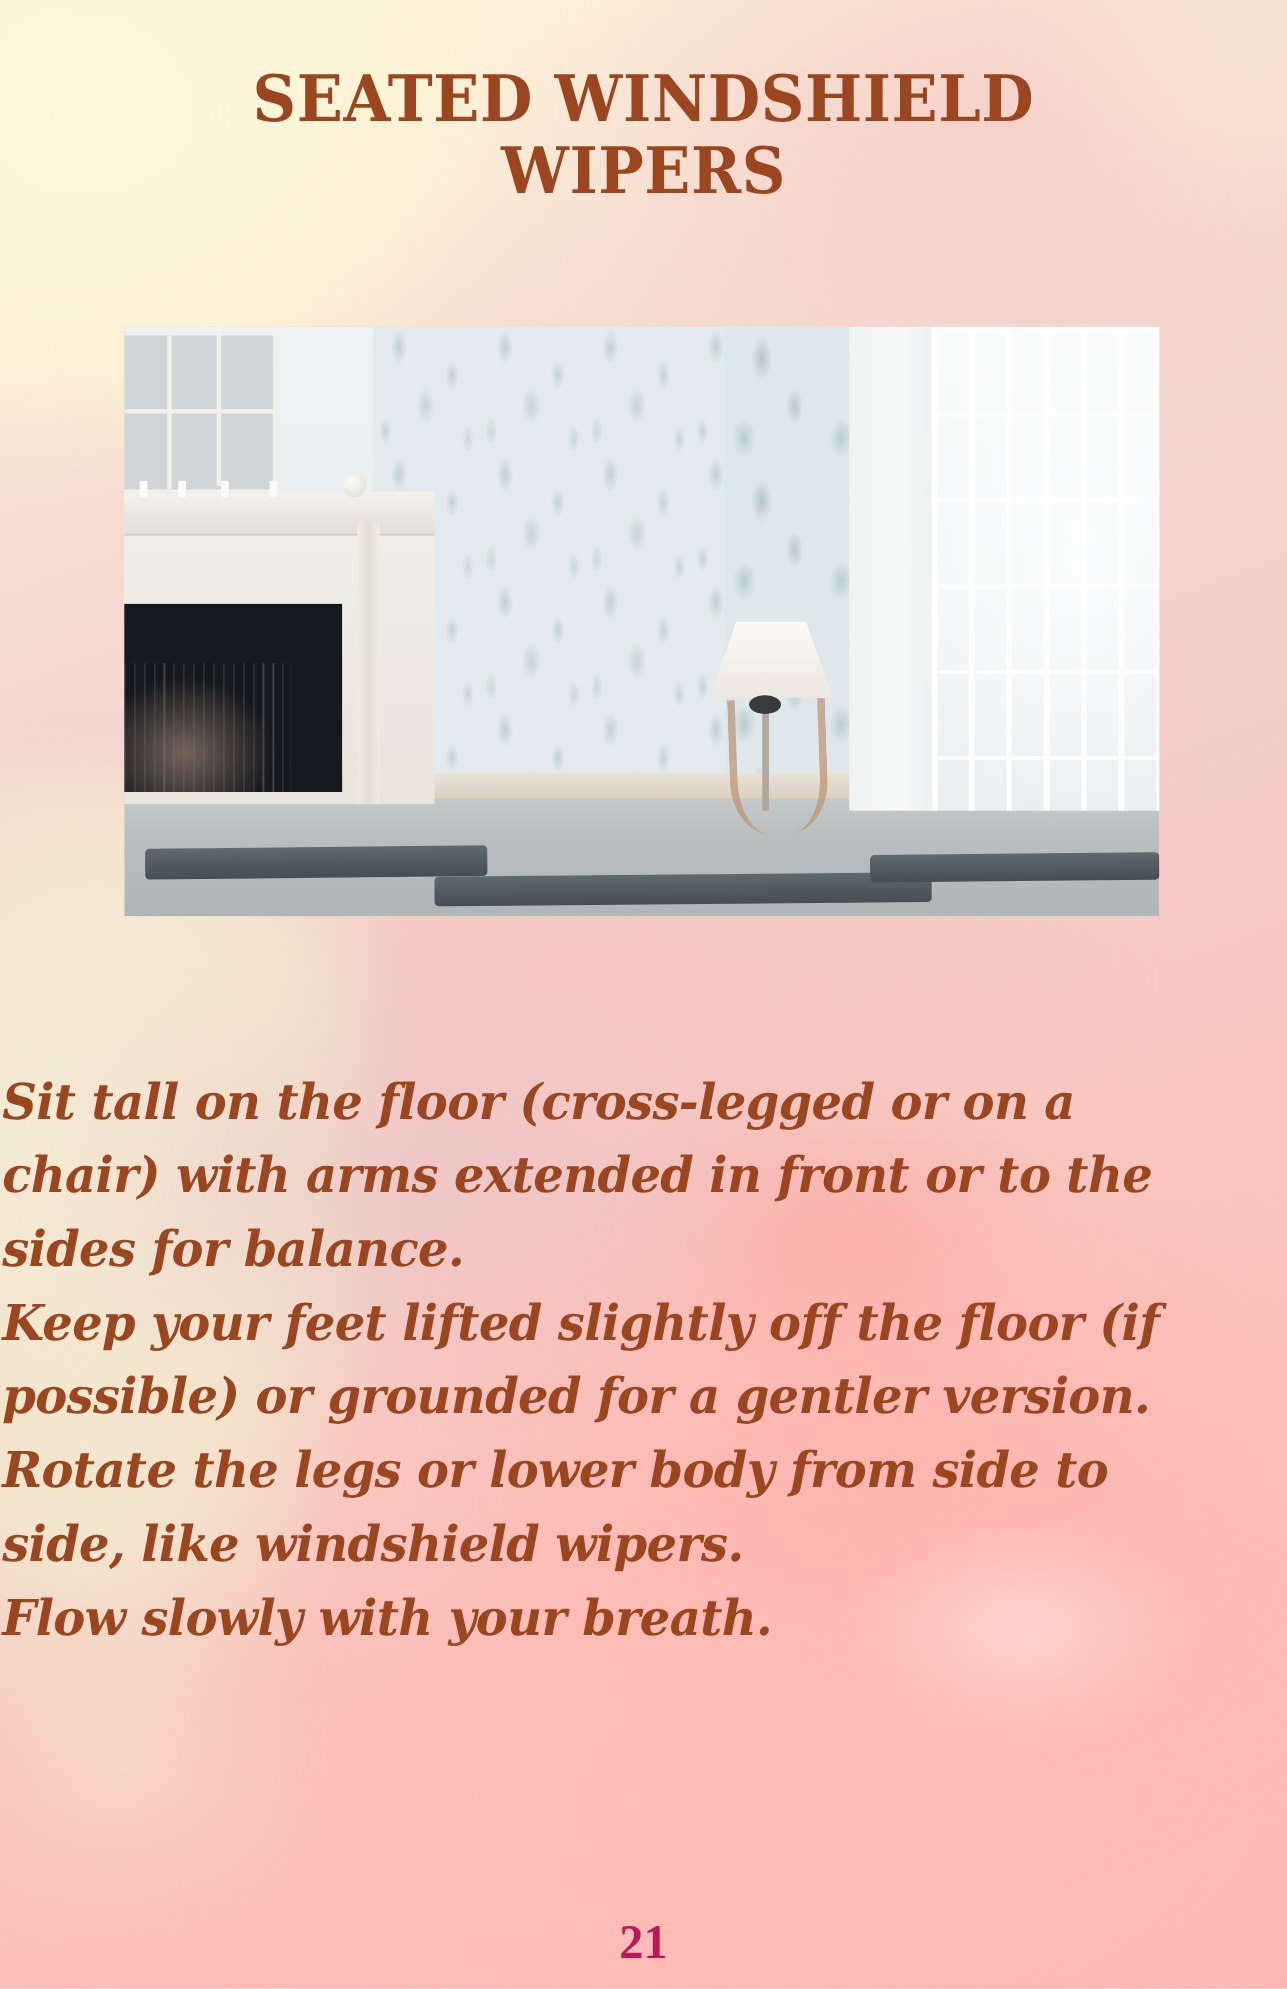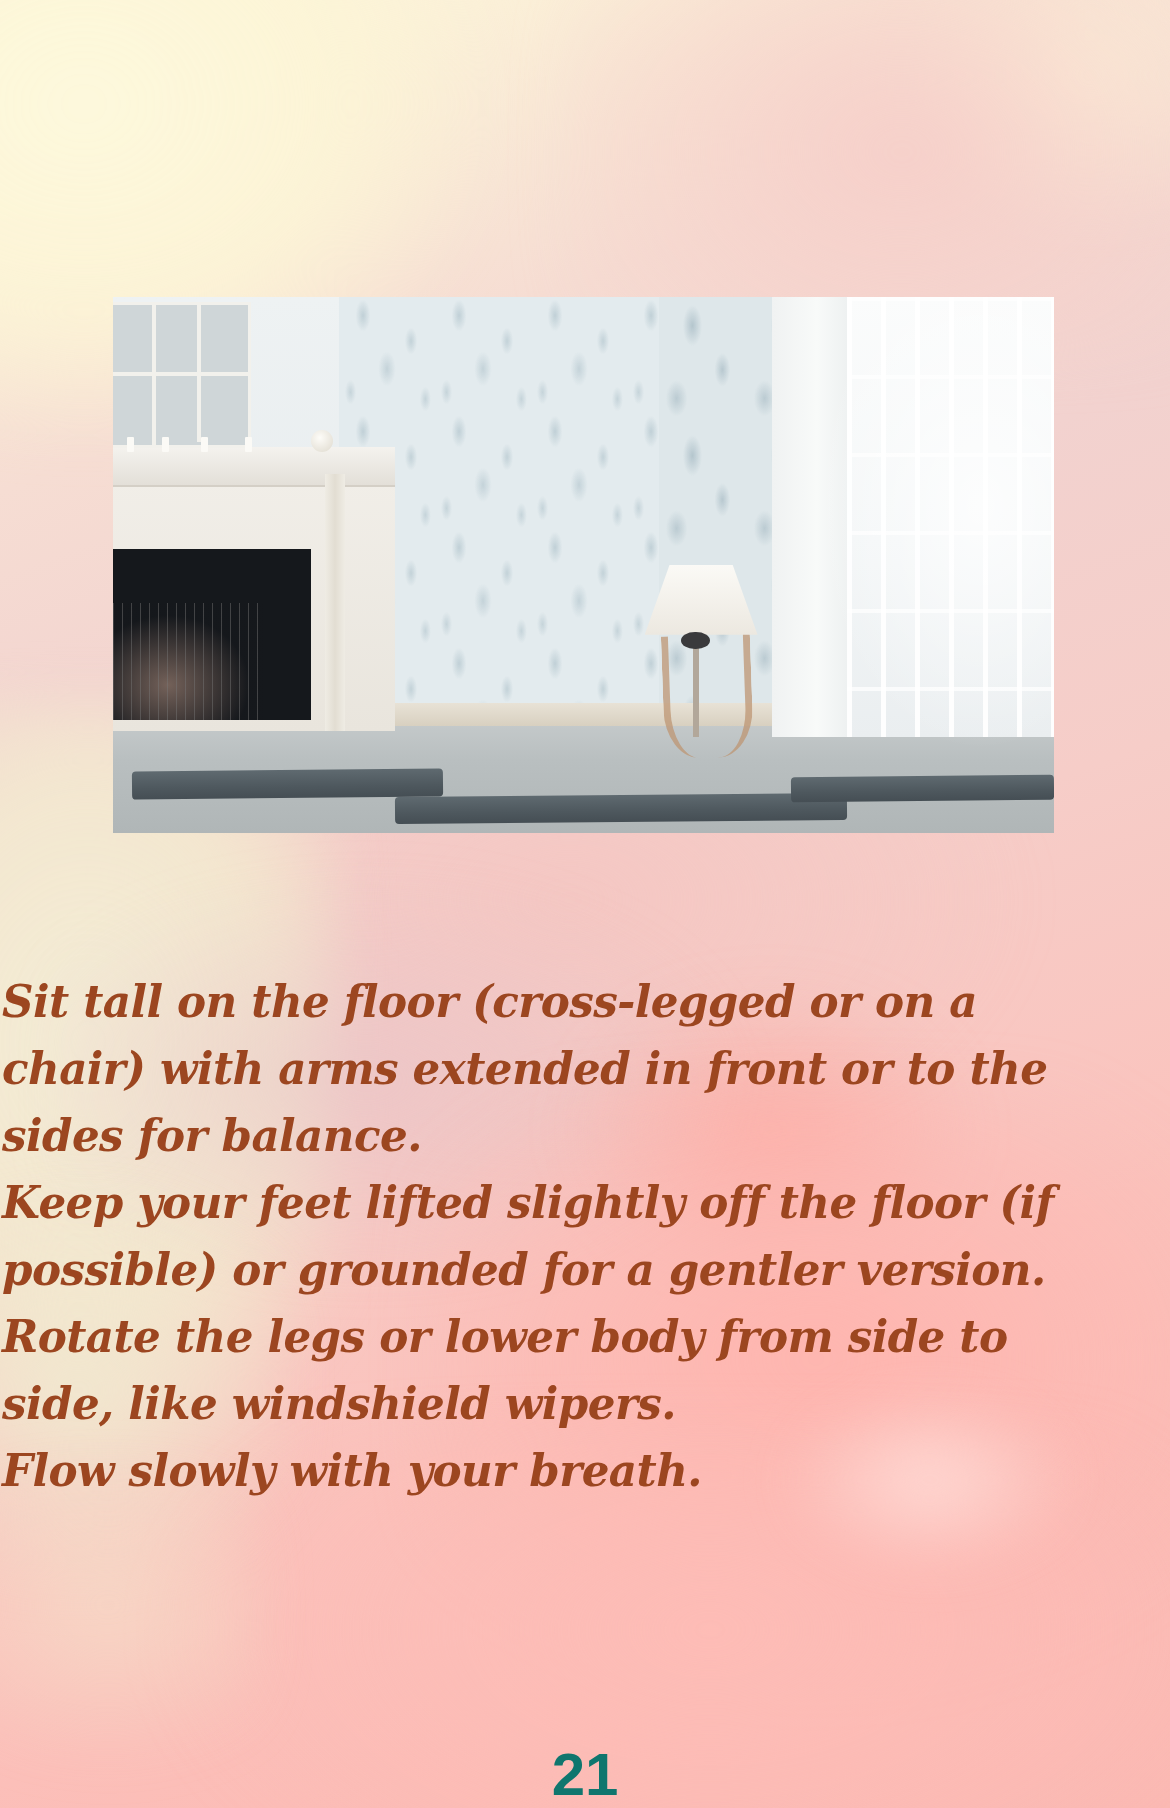--- a/index.html
+++ b/index.html
@@ -306,24 +306,24 @@
     transform: scaleX(0.97);
     transform-origin: left center;
   }
 
   
   .page-number {
     position: absolute;
     left: 0; right: 0;
     top: 1740px;
     text-align: center;
-    font-family: Liberation Sans, sans-serif;
+    font-family: Liberation Serif, serif;
     font-weight: bold;
-    font-size: 60px;
-    color: #0f766e;
+    font-size: 44px;
+    color: #be185d;
     z-index: 6;
   }
 </style>
 </head>
 <body>
 
 <div id="page">
 
   <div class="bg-base"></div>
   <div class="wash w-cream-topleft"></div>
@@ -332,20 +332,24 @@
   <div class="wash w-rose-mid"></div>
   <div class="wash w-cream-left-mid"></div>
   <div class="wash w-mauve-blob"></div>
   <div class="wash w-cream-left-low"></div>
   <div class="wash w-deep-coral"></div>
   <div class="wash w-salmon-low"></div>
   <div class="wash w-salmon-bot"></div>
   <div class="wash w-cream-bot-left"></div>
   <div class="wash w-pale-streak"></div>
 
+  <div class="title-block">
+    <div class="title-line">SEATED WINDSHIELD</div>
+    <div class="title-line">WIPERS</div>
+  </div>
 
   <div class="photo-frame">
     <div class="photo-inner">
       <div class="ph-wall"></div>
       <div class="ph-damask"></div>
       <div class="ph-damask-right"></div>
       <div class="ph-floor"></div>
       <div class="ph-baseboard"></div>
 
       <div class="ph-pillar"></div>

